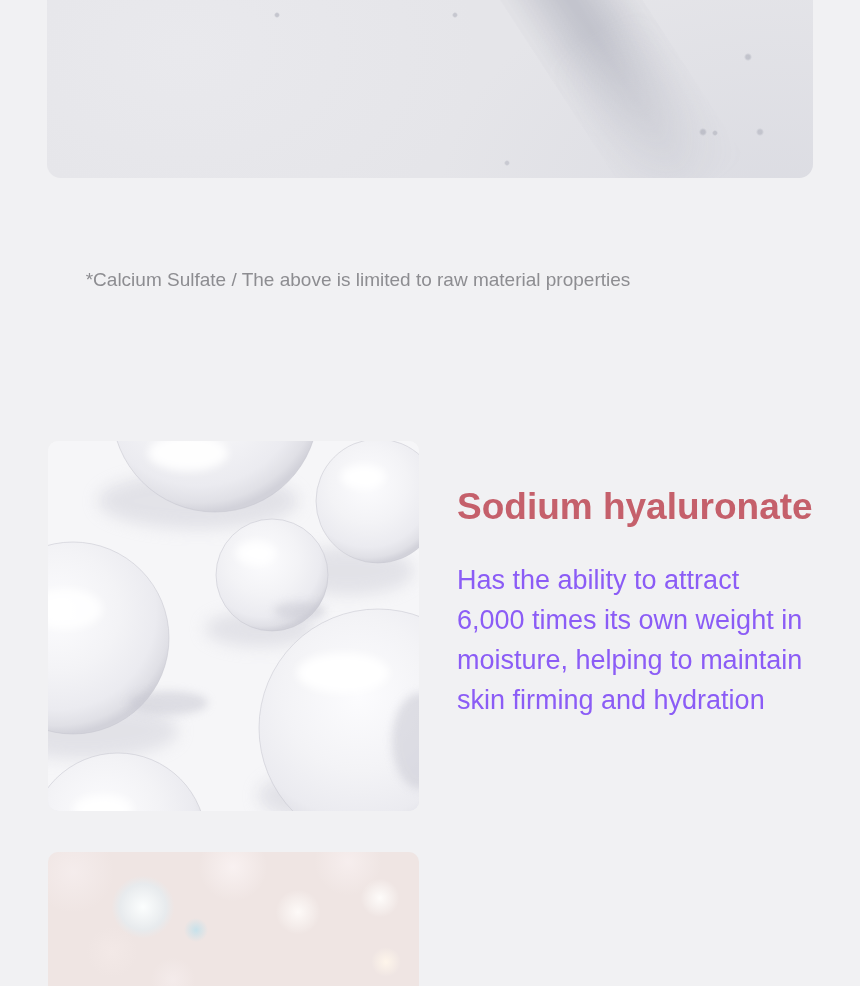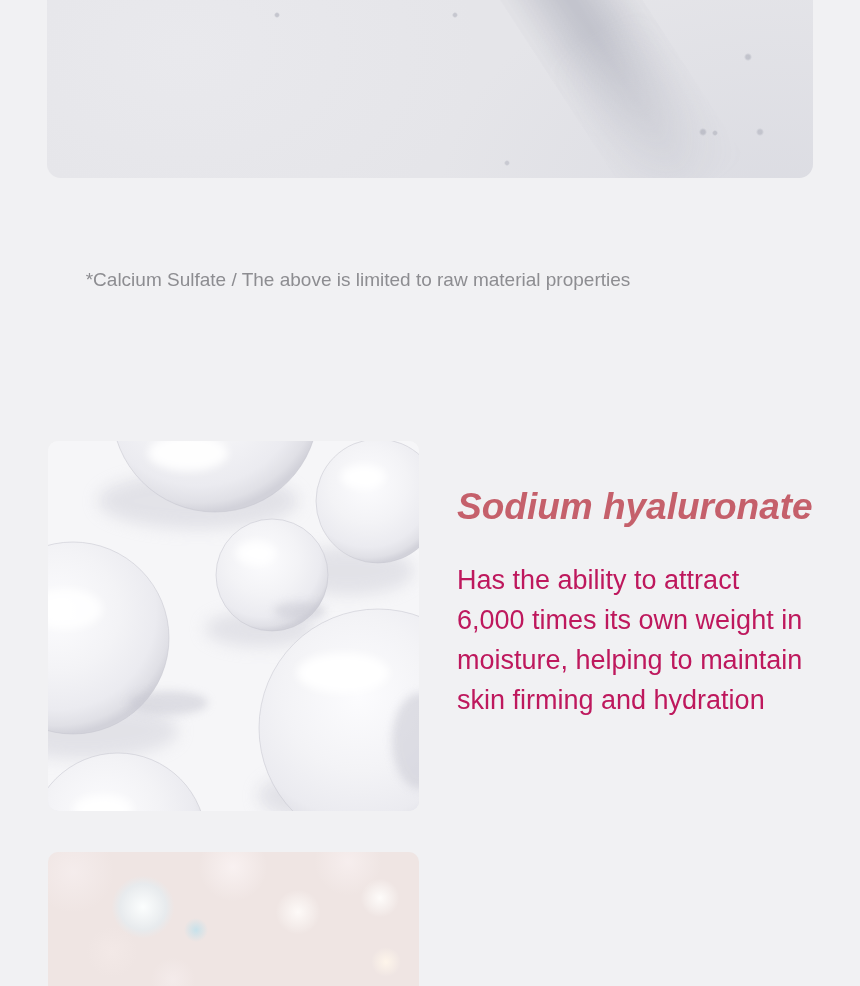--- a/index.html
+++ b/index.html
@@ -54,27 +54,27 @@
       radial-gradient(circle 55px at 25px 20px,  rgba(246,238,238,.8),  rgba(246,238,238,0) 75%),
       radial-gradient(circle 34px at 64px 100px, rgba(243,233,231,.9),  rgba(243,233,231,0) 75%),
       radial-gradient(circle 30px at 125px 128px, rgba(246,238,238,.7), rgba(246,238,238,0) 75%),
       radial-gradient(circle 45px at 300px 10px, rgba(248,240,240,.8),  rgba(248,240,240,0) 75%),
       radial-gradient(ellipse 220px 130px at 60% 115%, rgba(236,225,223,.9), rgba(236,225,223,0) 75%);
   }
 
   
   .ing-heading {
     position:absolute; left:457px; white-space:nowrap;
-    font-size:37px; font-weight:bold; color:#c5606b;font-style:italic;
+    font-size:37px; font-weight:bold; color:#c5606b;
   }
   .h1 { top:486px; }
   .h2 { top:941px; }
   .ing-body {
     position:absolute; left:457px; top:560px; width:356px;
-    font-size:27px; line-height:40px; color:#be185d;
+    font-size:27px; line-height:40px; color:#8b5cf6;
   }
 </style>
 </head>
 <body>
 
 <div class="page">
 
   <div class="hero">
     <div class="hero-streak"></div>
   </div>

